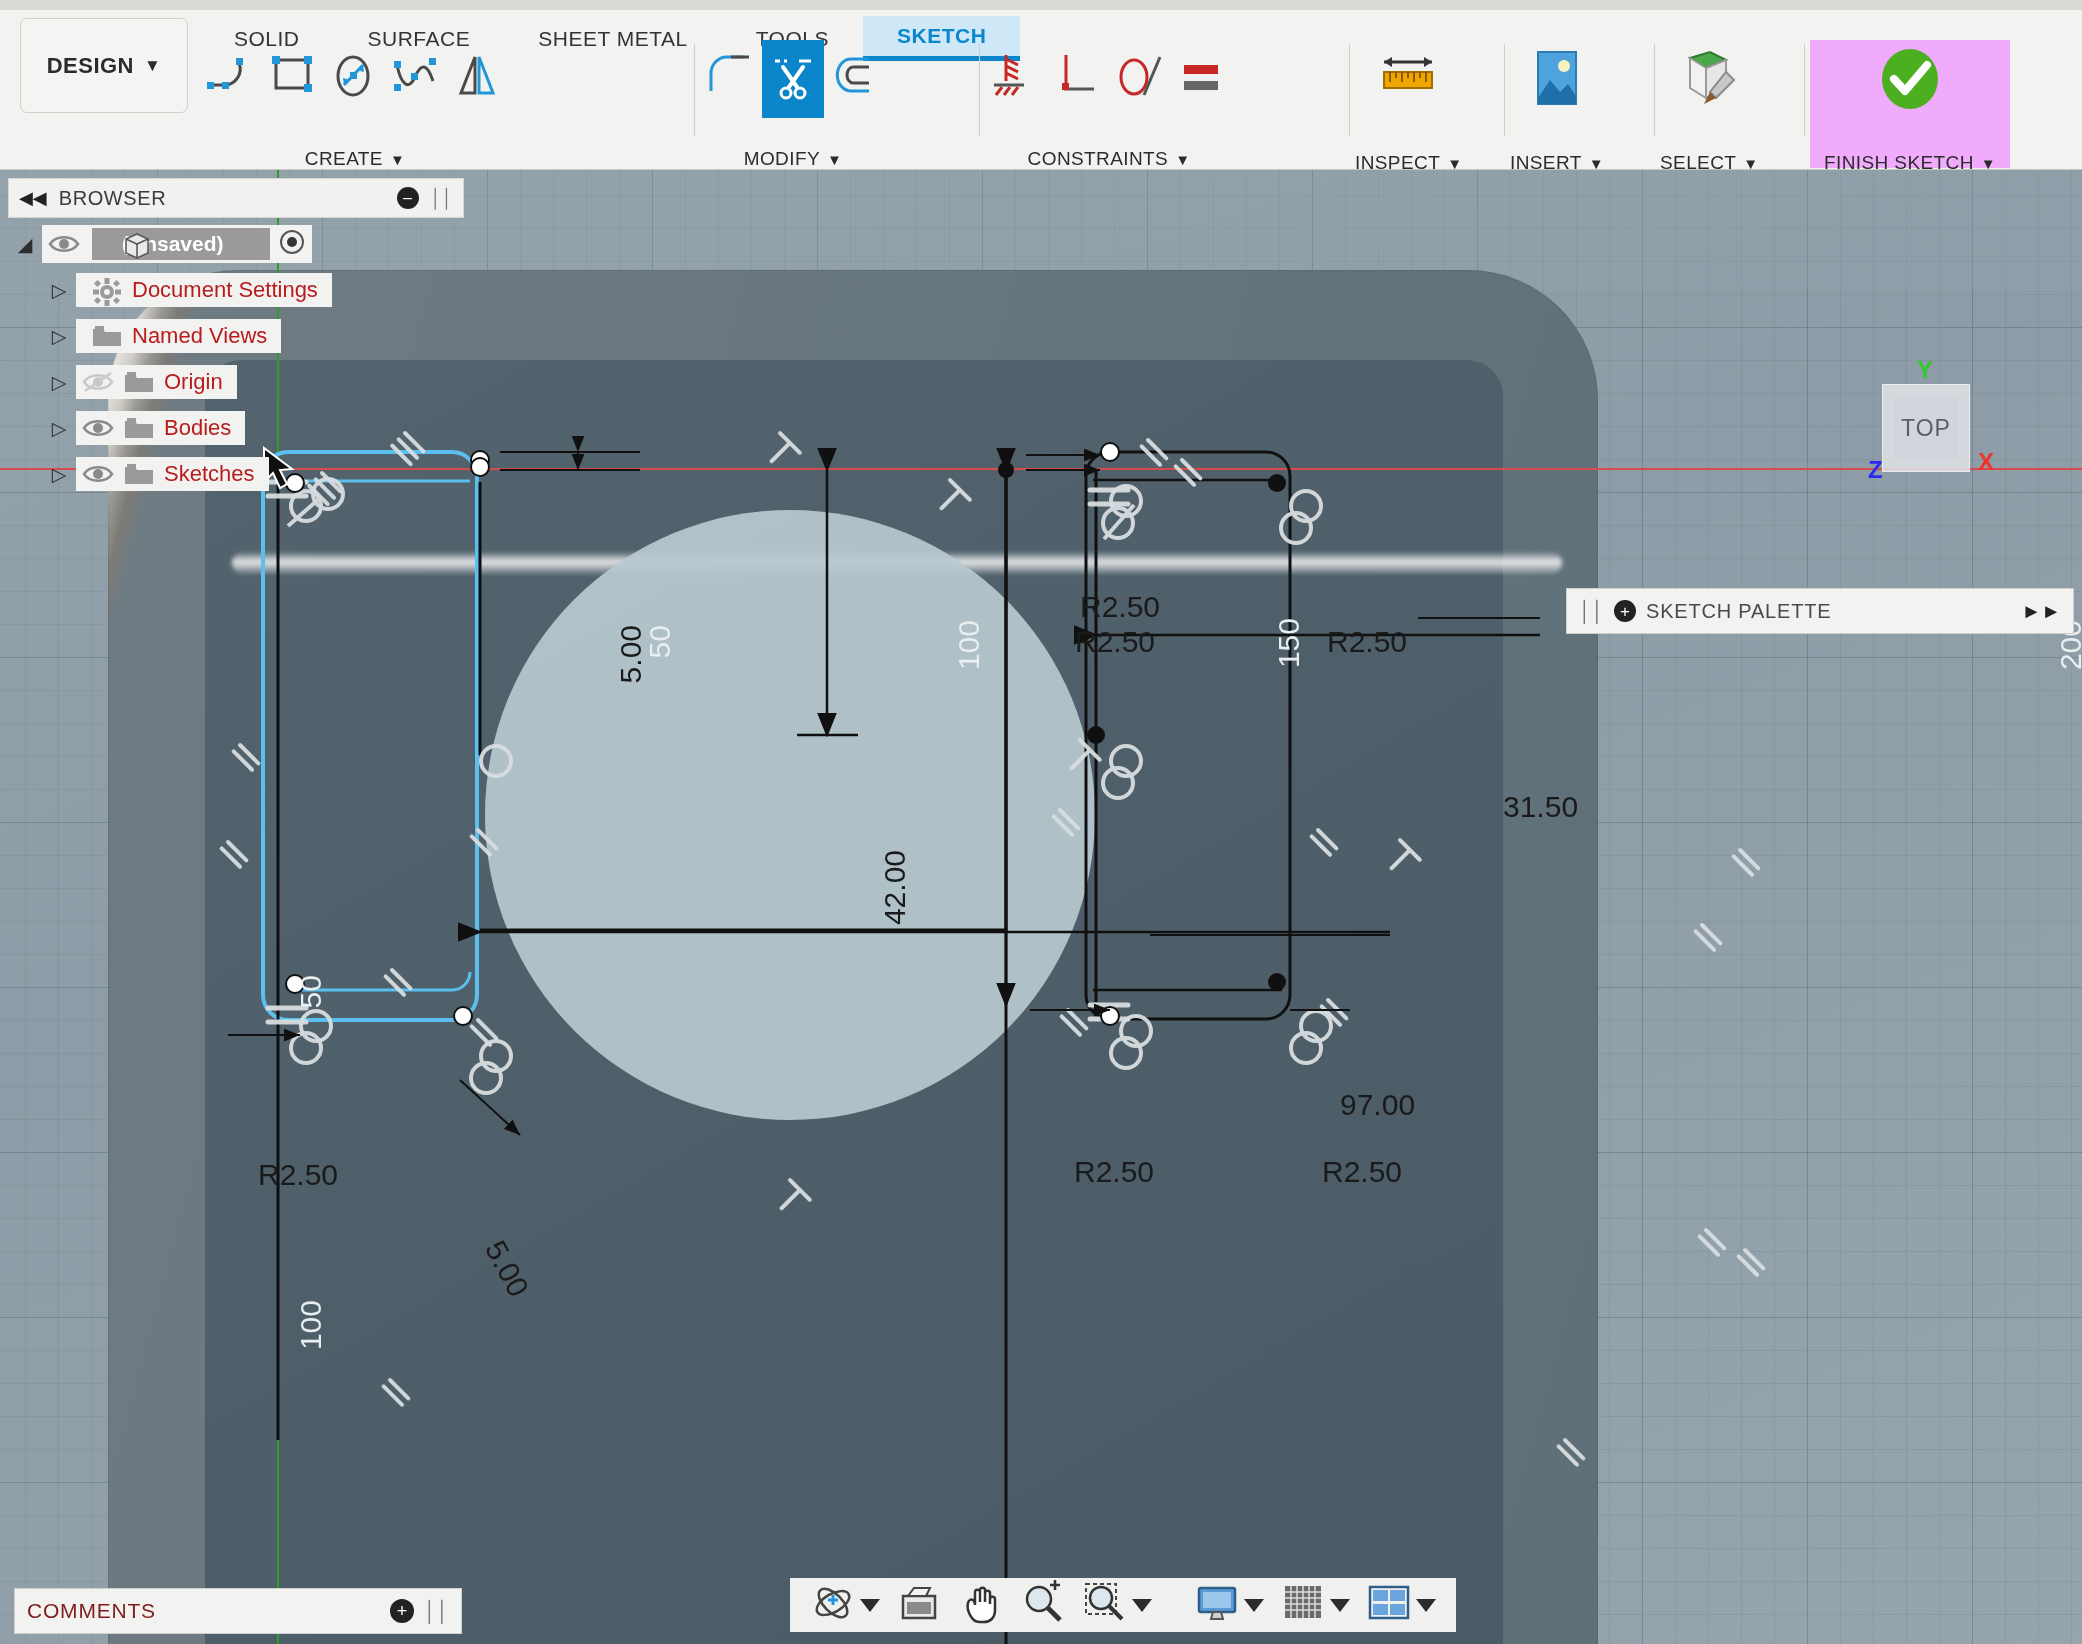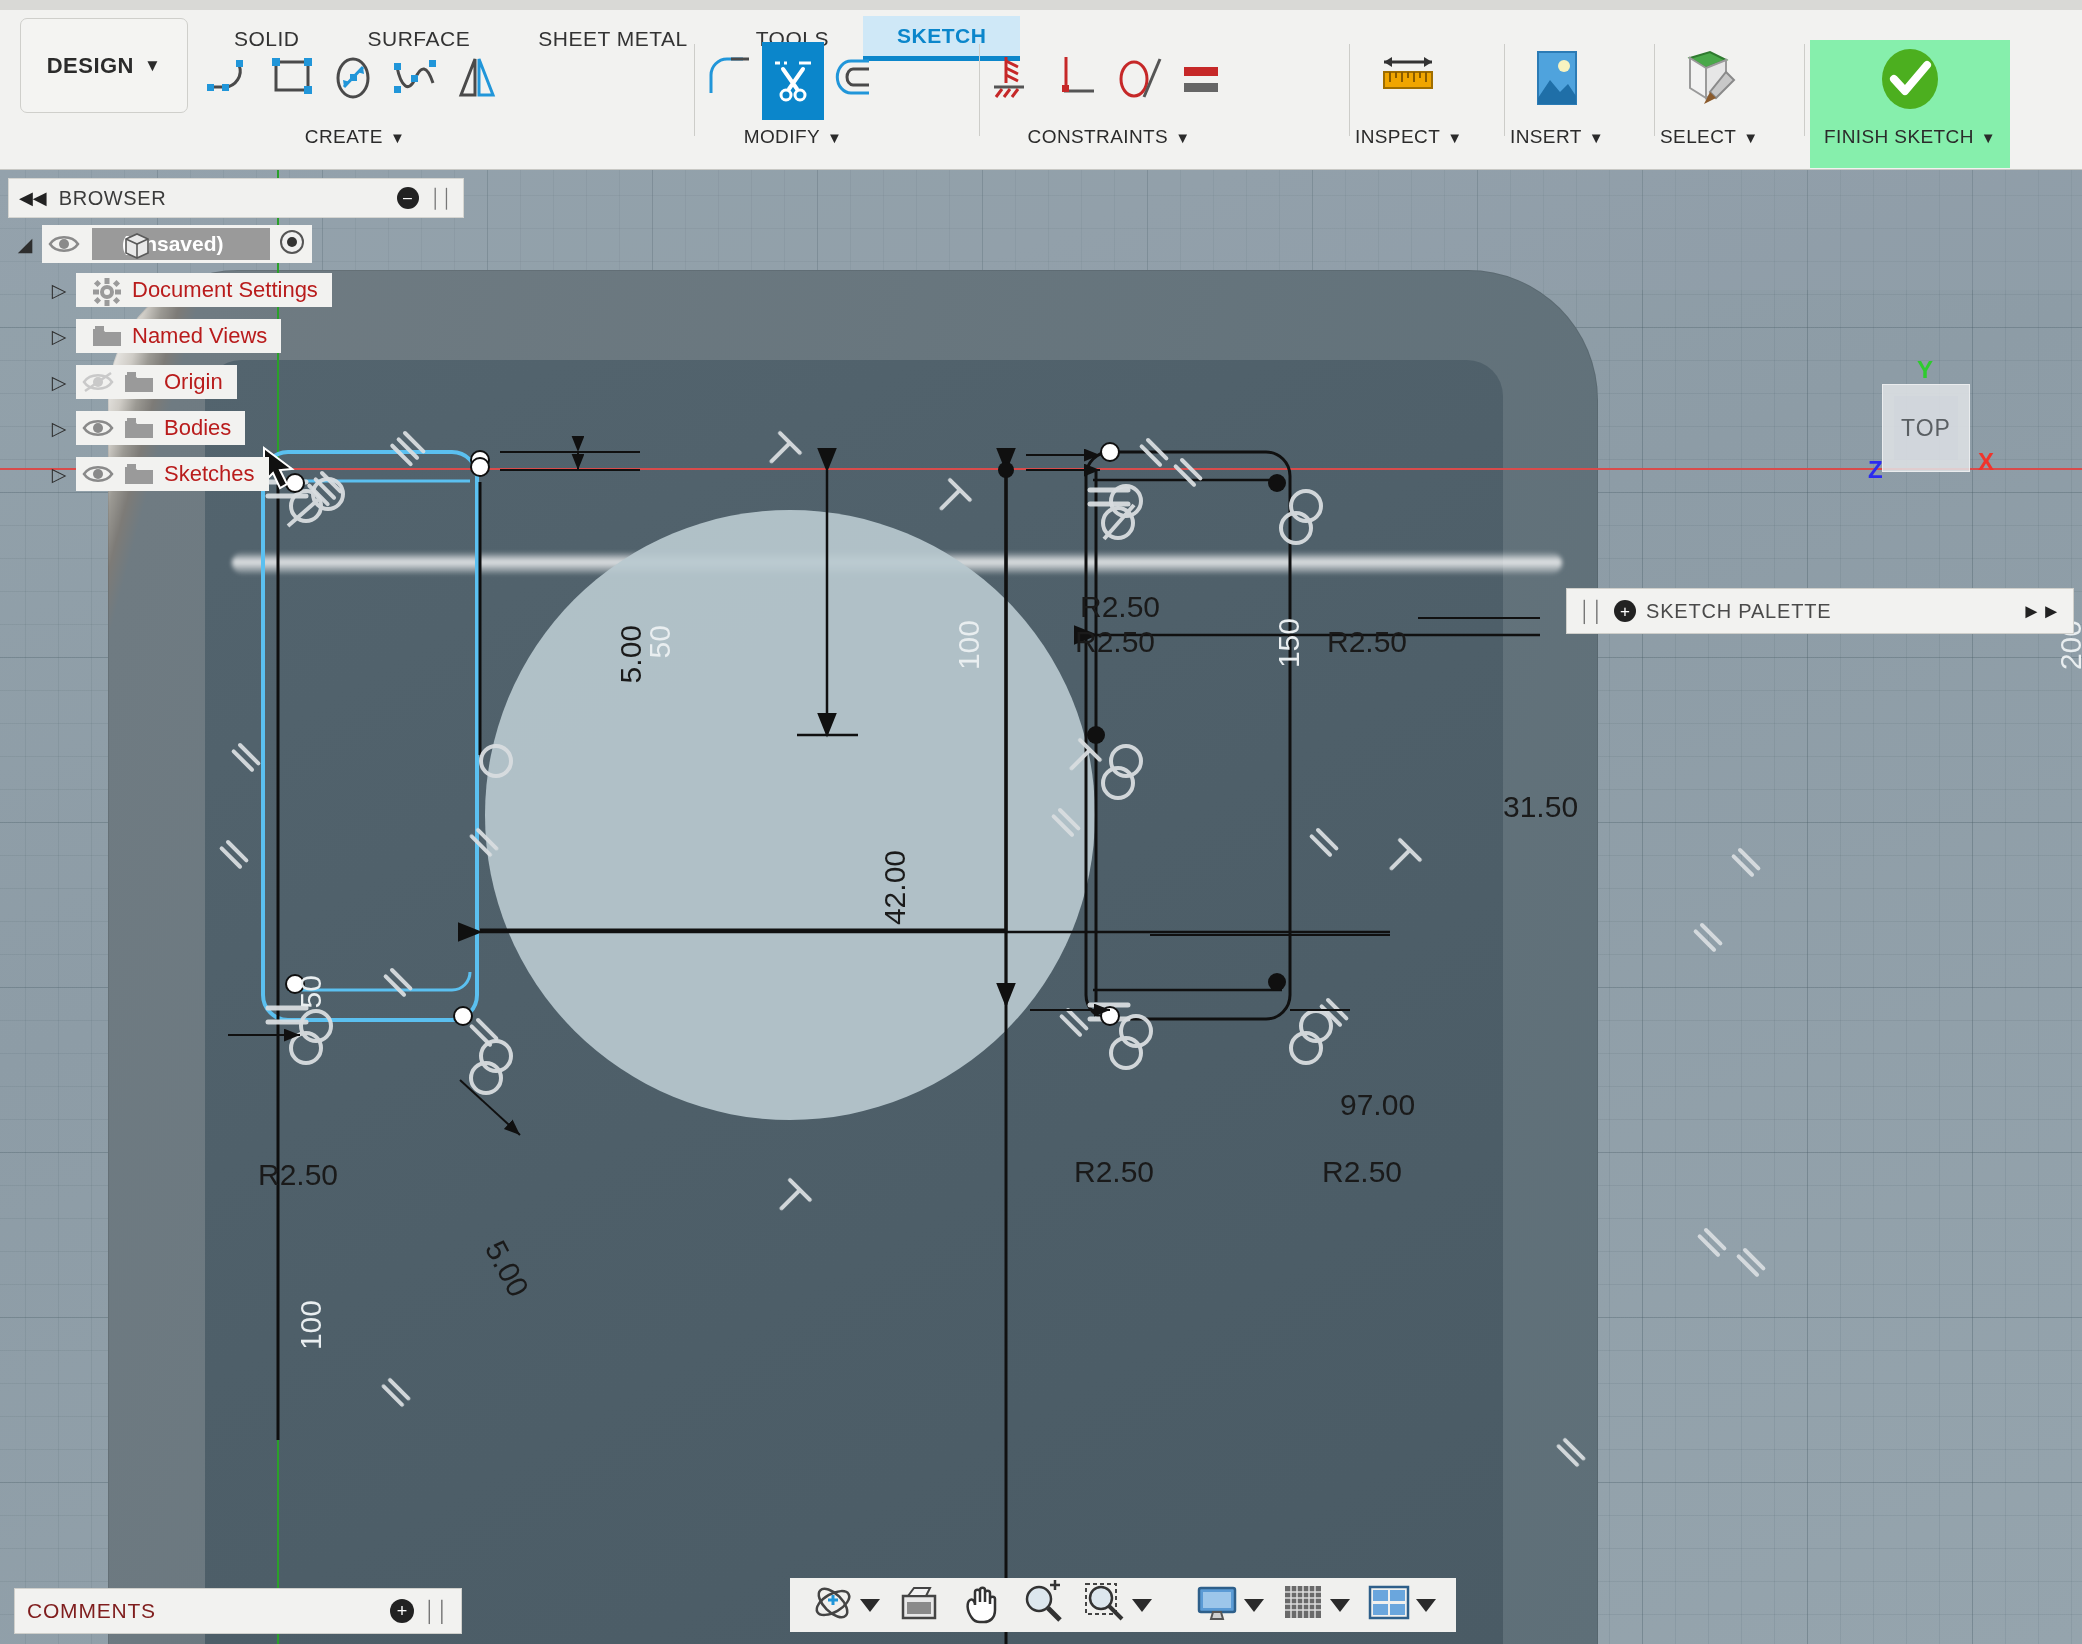--- a/index.html
+++ b/index.html
@@ -76,21 +76,21 @@
     font-size: 22px; font-weight: bold; letter-spacing: 0.5px; color: #2b2b2b;
     cursor: pointer;
   }
   .tabs { position: absolute; left: 200px; top: 16px; height: 45px; display: flex; align-items: center; }
   .tab {
     height: 45px; padding: 0 34px; display: flex; align-items: center;
     font-size: 21px; letter-spacing: 0.5px; color: #333; cursor: pointer;
   }
   .tab.active { color: #0b86cb; background: #cfe8f7; border-bottom: 5px solid #0b86cb; font-weight: bold; }
 
-  .panel { position: absolute; top: 40px; height: 128px; display: flex; flex-direction: column; align-items: center; }
+  .panel { position: absolute; top: 40px; height: 128px; display: flex; flex-direction: column; align-items: center; gap: 26px; }
   .panel-icons { display: flex; align-items: center; gap: 0; height: 82px; }
   .panel-label { font-size: 19px; color: #2b2b2b; letter-spacing: 0.4px; margin-top: 4px; }
   .tool {
     width: 62px; height: 78px; display: flex; align-items: center; justify-content: center;
     cursor: pointer;
   }
   .tool.selected { background: #0b86cb; }
   .sep { width: 1px; height: 92px; background: #cdcdc9; margin: 0 10px; align-self: flex-start; margin-top: 0; }
   .big-tool { width: 92px; height: 84px; display:flex; align-items:center; justify-content:center; }
 
@@ -699,21 +699,21 @@
                   <path d="M14,12 L14,42 L30,52 L30,22 Z" fill="#f2f2f2" stroke="#9a9a9a" stroke-width="2"></path>
                   <path d="M30,22 L50,14 L50,40 L30,52 Z" fill="#e6e6e6" stroke="#9a9a9a" stroke-width="2"></path>
                   <path d="M50,26 L58,34 L40,52 L34,46 Z" fill="#c8c8c8" stroke="#8a8a8a" stroke-width="2"></path>
                   <path d="M40,52 L34,46 L28,58 Z" fill="#8a5a2b"></path>
                 </svg></span>
             </div>
           </div>
           <div class="panel-label"><span>SELECT</span><span style="margin-left: 7px; font-size: 15px;">▼</span></div>
         </div>
         <div class="sep" style="position: absolute; top: 44px; left: 1794px;"></div>
-        <div class="panel" style="left: 1810px; background: #86efac; padding-left: 14px; padding-right: 14px;">
+        <div class="panel" style="left: 1810px; background: #f0abfc; padding-left: 14px; padding-right: 14px;">
           <div class="panel-icons">
             <div class="tool big-tool">
               <span><svg width="72" height="72" viewBox="0 0 72 72">
                   <ellipse cx="36" cy="36" rx="28" ry="30" fill="#4caf1f"></ellipse>
                   <path d="M20,36 L31,48 L53,22" fill="none" stroke="#ffffff" stroke-width="8" stroke-linecap="round" stroke-linejoin="round"></path>
                 </svg></span>
             </div>
           </div>
           <div class="panel-label"><span>FINISH SKETCH</span><span style="margin-left: 7px; font-size: 15px;">▼</span></div>
         </div>

